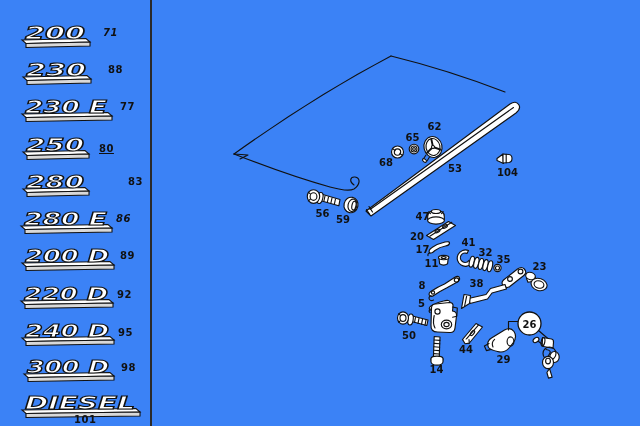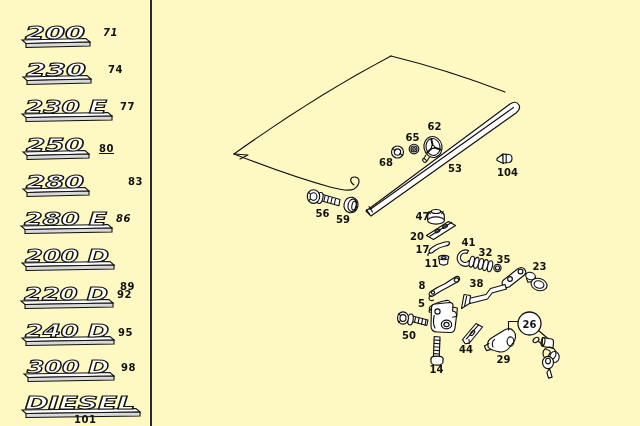--- a/index.html
+++ b/index.html
@@ -1,16 +1,16 @@
 <!DOCTYPE html>
 <html><head>
 <meta charset="utf-8">
 <style>
   html,body{margin:0;padding:0;background:#fff;}
-  .stage{position:relative;width:640px;height:426px;background:#fef9c3;overflow:hidden;
+  .stage{position:relative;width:640px;height:426px;background:#3b82f6;overflow:hidden;
          font-family:"DejaVu Sans",sans-serif;color:#111;}
   .divider{position:absolute;left:150px;top:0;width:1.5px;height:426px;background:#2a2a2a;}
   .badge{position:absolute;}
   .refnum{position:absolute;font:bold 10px "DejaVu Sans",sans-serif;color:#111;letter-spacing:.5px;}
   .emblem-text{font-family:"DejaVu Sans",sans-serif;font-weight:bold;font-style:italic;
                fill:#fff;stroke:#111;stroke-width:1.05px;}
   .plate-top{fill:#fff;stroke:#111;stroke-width:1.1;}
   .plate-front{fill:#d9d9d9;stroke:#111;stroke-width:1.1;}
   .diagram{position:absolute;left:0;top:0;}
   .ln{fill:none;stroke:#111;stroke-width:1.15;stroke-linecap:round;stroke-linejoin:round;}
@@ -34,21 +34,21 @@
   </div>
   <span class="refnum" style="left:103px;top:27px;font-style:italic;">71</span>
 
   <div class="badge" style="left:21px;top:59px;">
     <svg width="72" height="28" viewBox="0 0 72 28">
       <polygon class="plate-top" points="2,18 66,16.5 70,20 6,21.5"></polygon>
       <polygon class="plate-front" points="6,21.5 70,20 70,24 6,25.5"></polygon>
       <text class="emblem-text" x="5" y="16.5" font-size="17" textLength="60" lengthAdjust="spacingAndGlyphs">230</text>
     </svg>
   </div>
-  <span class="refnum" style="left:108px;top:64px;">74</span>
+  <span class="refnum" style="left:108px;top:64px;">88</span>
 
   <div class="badge" style="left:20px;top:96px;">
     <svg width="94" height="28" viewBox="0 0 94 28">
       <polygon class="plate-top" points="2,18 88,16.5 92,20 6,21.5"></polygon>
       <polygon class="plate-front" points="6,21.5 92,20 92,24 6,25.5"></polygon>
       <text class="emblem-text" x="5" y="16.5" font-size="17" textLength="82" lengthAdjust="spacingAndGlyphs">230 E</text>
     </svg>
   </div>
   <span class="refnum" style="left:120px;top:101px;">77</span>
 
@@ -79,21 +79,21 @@
   </div>
   <span class="refnum" style="left:116px;top:213px;font-style:italic;">86</span>
 
   <div class="badge" style="left:20px;top:245px;text-align:right;">
     <svg width="96" height="28" viewBox="0 0 96 28">
       <polygon class="plate-top" points="2,18 90,16.5 94,20 6,21.5"></polygon>
       <polygon class="plate-front" points="6,21.5 94,20 94,24 6,25.5"></polygon>
       <text class="emblem-text" x="5" y="16.5" font-size="17" textLength="84" lengthAdjust="spacingAndGlyphs">200 D</text>
     </svg>
   </div>
-  <span class="refnum" style="left:120px;top:250px;margin-top:31px;">89</span>
+  <span class="refnum" style="left:120px;top:250px;">89</span>
 
   <div class="badge" style="left:19px;top:283px;">
     <svg width="96" height="28" viewBox="0 0 96 28">
       <polygon class="plate-top" points="2,18 90,16.5 94,20 6,21.5"></polygon>
       <polygon class="plate-front" points="6,21.5 94,20 94,24 6,25.5"></polygon>
       <text class="emblem-text" x="5" y="16.5" font-size="17" textLength="84" lengthAdjust="spacingAndGlyphs">220 D</text>
     </svg>
   </div>
   <span class="refnum" style="left:117px;top:289px;">92</span>
 

